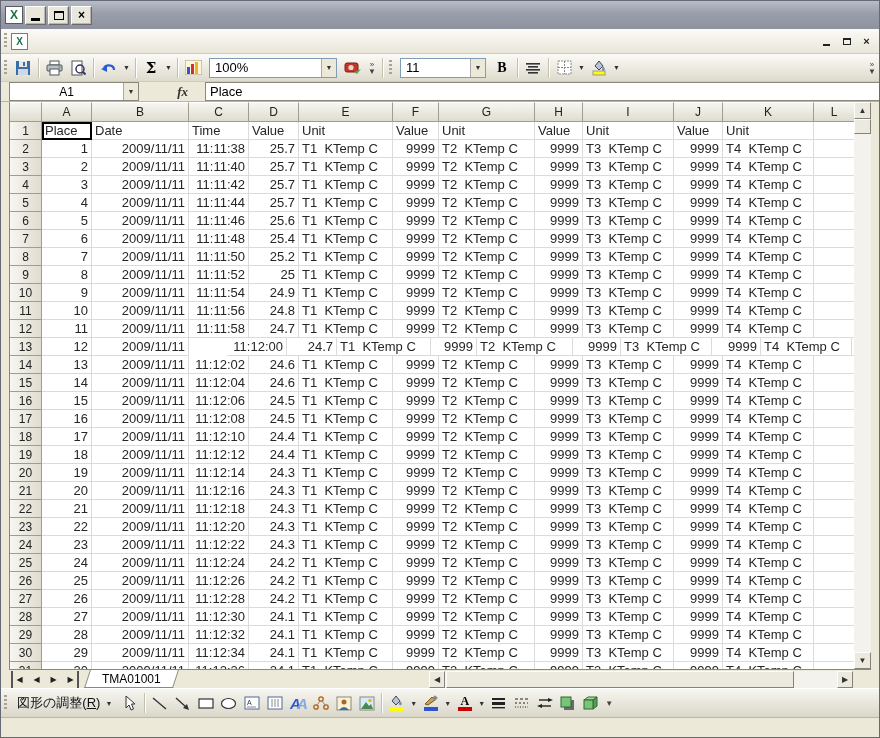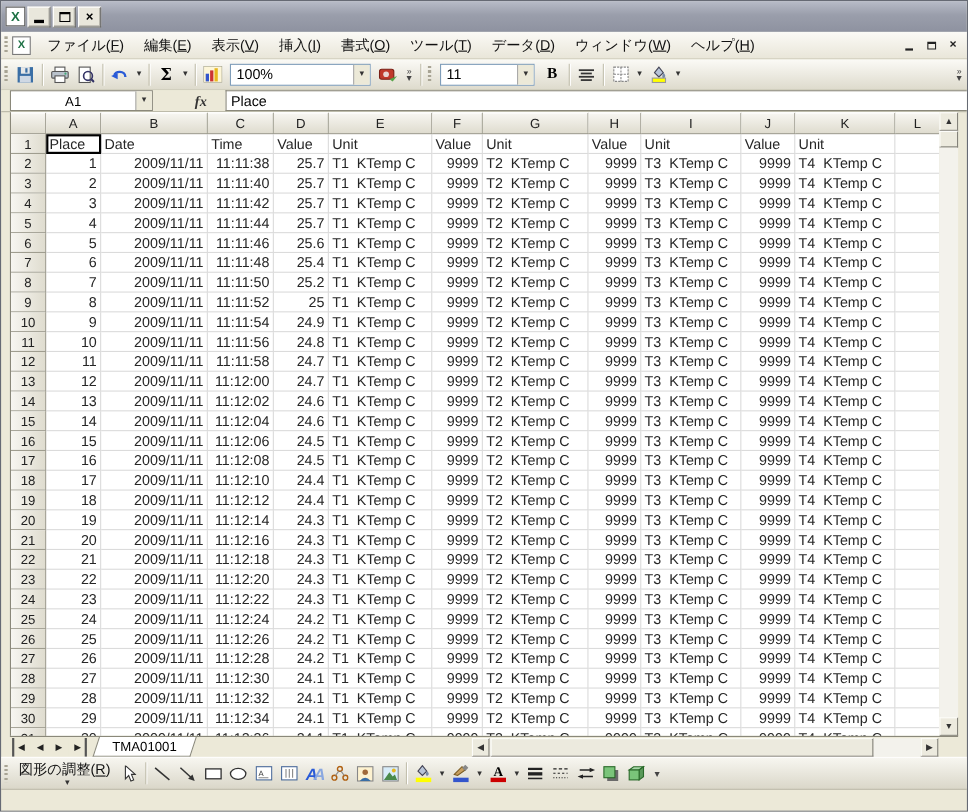--- a/index.html
+++ b/index.html
@@ -116,21 +116,21 @@
     border:1px solid #8a887a; border-top:none; transform:skewX(-18deg);
     padding:0 14px; display:flex; align-items:center; }
   .sheet-tab span { transform:skewX(18deg); font-size:12px; color:#000; }
 
   
   .drawbar { position:absolute; left:0; top:687px; width:100%; height:30px;
     background:linear-gradient(180deg,#f7f6f0,#dad7c9);
     border-top:1px solid #fff; border-bottom:1px solid #b9b6a6;
     display:flex; align-items:center; }
   .dlabel { font-size:13px; color:#111; padding:3px 6px; display:flex;
-    align-items:center; white-space:nowrap;flex-direction:column; }
+    align-items:center; white-space:nowrap; }
   .dlabel u { text-decoration:underline; }
   .dlabel .da { font-size:7px; margin-left:5px; color:#333; }
   .dico { width:23px; height:22px; display:flex; align-items:center;
     justify-content:center; flex:none; }
   .cbar { display:flex; flex-direction:column; align-items:center; justify-content:center; }
   .cbar .bar { width:14px; height:4px; margin-top:1px; }
 
   
   .statusbar { position:absolute; left:0; top:717px; width:100%; height:19px;
     background:#ece9d8; border-top:1px solid #fff; font-size:13px; color:#111; }
@@ -156,31 +156,20 @@
         <div class="glyph-max"></div>
       </div>
     <div class="winbtn">
         <span>×</span>
       </div>
   </div>
 
   <div class="menubar">
     <div class="grip"></div>
     <div class="doc-icon">X</div>
-    <div id="menu-items" style="display:flex;">
-        <div class="menu-item">ファイル(<u>F</u>)</div>
-        <div class="menu-item">編集(<u>E</u>)</div>
-        <div class="menu-item">表示(<u>V</u>)</div>
-        <div class="menu-item">挿入(<u>I</u>)</div>
-        <div class="menu-item">書式(<u>O</u>)</div>
-        <div class="menu-item">ツール(<u>T</u>)</div>
-        <div class="menu-item">データ(<u>D</u>)</div>
-        <div class="menu-item">ウィンドウ(<u>W</u>)</div>
-        <div class="menu-item">ヘルプ(<u>H</u>)</div>
-      </div>
     <div class="mdi-btns">
       <div class="mdi-btn">
           <div class="glyph-min2"></div>
         </div>
       <div class="mdi-btn">
           <div class="glyph-rest"></div>
         </div>
       <div class="mdi-btn">
           <span>×</span>
         </div>
@@ -497,21 +486,21 @@
           <div class="cell r" style="width: 48px;">9999</div>
           <div class="cell l" style="width: 91px;">T3  KTemp C</div>
           <div class="cell r" style="width: 49px;">9999</div>
           <div class="cell l" style="width: 91px;">T4  KTemp C</div>
           <div class="cell l" style="width: 41px;"></div>
         </div>
         <div class="grow">
           <div class="rnum">13</div>
           <div class="cell r" style="width: 50px;">12</div>
           <div class="cell r" style="width: 97px;">2009/11/11</div>
-          <div class="cell r" style="width: 60px;">11:12:00</div>
+          <div class="cell r" style="width: 60px; margin-left: 38px;">11:12:00</div>
           <div class="cell r" style="width: 50px;">24.7</div>
           <div class="cell l" style="width: 94px;">T1  KTemp C</div>
           <div class="cell r" style="width: 46px;">9999</div>
           <div class="cell l" style="width: 96px;">T2  KTemp C</div>
           <div class="cell r" style="width: 48px;">9999</div>
           <div class="cell l" style="width: 91px;">T3  KTemp C</div>
           <div class="cell r" style="width: 49px;">9999</div>
           <div class="cell l" style="width: 91px;">T4  KTemp C</div>
           <div class="cell l" style="width: 41px;"></div>
         </div>

